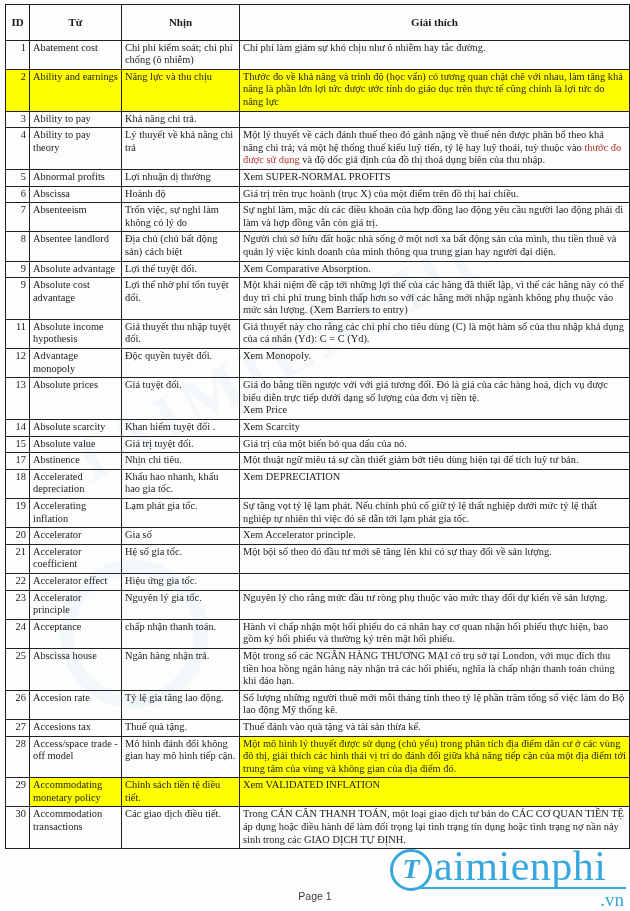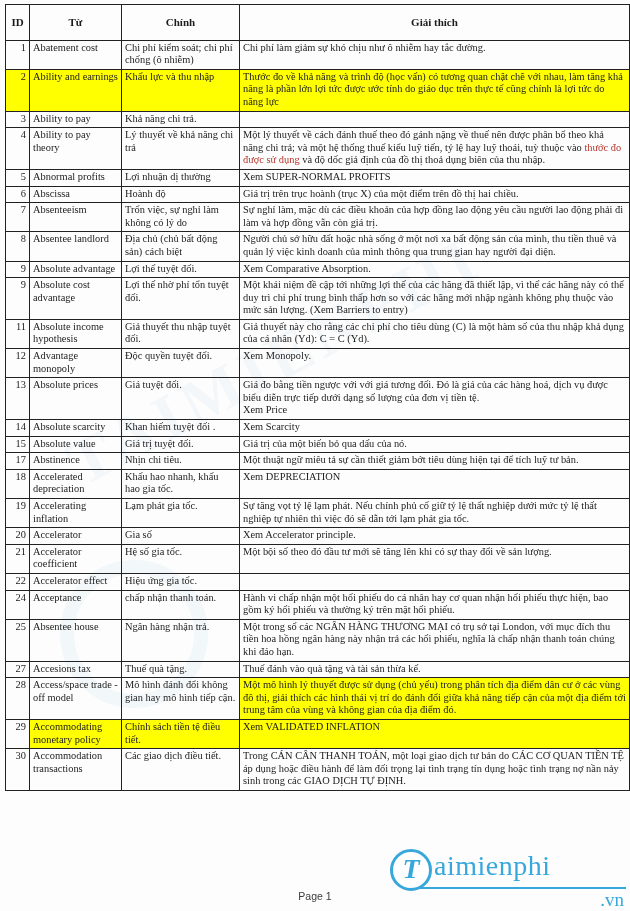--- a/index.html
+++ b/index.html
@@ -83,21 +83,21 @@
     border:3px solid var(--logo);
     display:flex;align-items:center;justify-content:center;
     background:rgba(255,255,255,0.85);
   }
   .logo .circle span{
     font-size:28px;font-style:italic;font-weight:bold;
     line-height:1;transform:translateY(-1px);
   }
   .logo .brand{
     position:absolute;left:44px;top:0px;
-    font-size:28px;line-height:38px;font-weight:normal;
+    font-size:42px;line-height:38px;font-weight:normal;
     letter-spacing:0.5px;
   }
   .logo .tld{
     position:absolute;right:4px;top:42px;
     font-size:19px;font-weight:normal;
   }
 </style>
 </head>
 <body>
 
@@ -110,35 +110,35 @@
     <colgroup>
       <col class="w-id">
         <col class="w-term">
         <col class="w-meaning">
         <col class="w-expl">
     </colgroup>
     <thead>
       <tr>
         <th>ID</th>
         <th>Từ</th>
-        <th>Chính</th>
+        <th>Nhịn</th>
         <th>Giải thích</th>
       </tr>
     </thead>
     <tbody id="tbody">
         <tr>
           <td class="c-id">1</td>
           <td class="c-term">Abatement cost</td>
           <td class="c-meaning">Chi phí kiểm soát; chi phí chống (ô nhiễm)</td>
           <td class="c-expl">Chi phí làm giảm sự khó chịu như ô nhiễm hay tắc đường.</td>
         </tr>
         <tr>
           <td class="c-id hl">2</td>
           <td class="c-term hl">Ability and earnings</td>
-          <td class="c-meaning hl">Khấu lực và thu nhập</td>
+          <td class="c-meaning hl">Năng lực và thu chịu</td>
           <td class="c-expl hl">Thước đo về khả năng và trình độ (học vấn) có tương quan chặt chẽ với nhau, làm tăng khả năng là phần lớn lợi tức được ước tính do giáo dục trên thực tế cũng chính là lợi tức do năng  lực</td>
         </tr>
         <tr>
           <td class="c-id">3</td>
           <td class="c-term">Ability to pay</td>
           <td class="c-meaning">Khả năng chi trả.</td>
           <td class="c-expl"></td>
         </tr>
         <tr>
           <td class="c-id">4</td>
@@ -243,30 +243,42 @@
           <td class="c-meaning">Hệ số gia tốc.</td>
           <td class="c-expl">Một bội số theo đó đầu tư mới sẽ tăng lên khi có sự thay đổi về sản lượng.</td>
         </tr>
         <tr>
           <td class="c-id">22</td>
           <td class="c-term">Accelerator effect</td>
           <td class="c-meaning">Hiệu ứng gia tốc.</td>
           <td class="c-expl"></td>
         </tr>
         <tr>
+          <td class="c-id">23</td>
+          <td class="c-term">Accelerator principle</td>
+          <td class="c-meaning">Nguyên lý gia tốc.</td>
+          <td class="c-expl">Nguyên lý cho rằng mức đầu tư ròng phụ thuộc vào mức thay đổi dự kiến về sản lượng.</td>
+        </tr>
+        <tr>
           <td class="c-id">24</td>
           <td class="c-term">Acceptance</td>
           <td class="c-meaning">chấp nhận thanh toán.</td>
           <td class="c-expl">Hành vi chấp nhận một hối phiếu do cá nhân hay cơ quan nhận hối phiếu thực hiện, bao gồm ký hối phiếu và thường ký trên mặt hối phiếu.</td>
         </tr>
         <tr>
           <td class="c-id">25</td>
-          <td class="c-term">Absentee house</td>
+          <td class="c-term">Abscissa house</td>
           <td class="c-meaning">Ngân hàng nhận trả.</td>
           <td class="c-expl">Một trong số các NGÂN HÀNG THƯƠNG MẠI có trụ sở tại London, với mục đích thu tiền hoa hồng ngân hàng này nhận trả các hối phiếu, nghĩa là chấp nhận thanh toán chúng khi đáo hạn.</td>
+        </tr>
+        <tr>
+          <td class="c-id">26</td>
+          <td class="c-term">Accesion rate</td>
+          <td class="c-meaning">Tỷ lệ gia tăng lao động.</td>
+          <td class="c-expl">Số lượng những người thuê mới mỗi tháng tính theo tỷ lệ phần trăm tổng số việc làm do Bộ lao động Mỹ thống kê.</td>
         </tr>
         <tr>
           <td class="c-id">27</td>
           <td class="c-term">Accesions tax</td>
           <td class="c-meaning">Thuế quà tặng.</td>
           <td class="c-expl">Thuế đánh vào quà tặng và tài sản thừa kế.</td>
         </tr>
         <tr>
           <td class="c-id">28</td>
           <td class="c-term">Access/space trade - off model</td>

